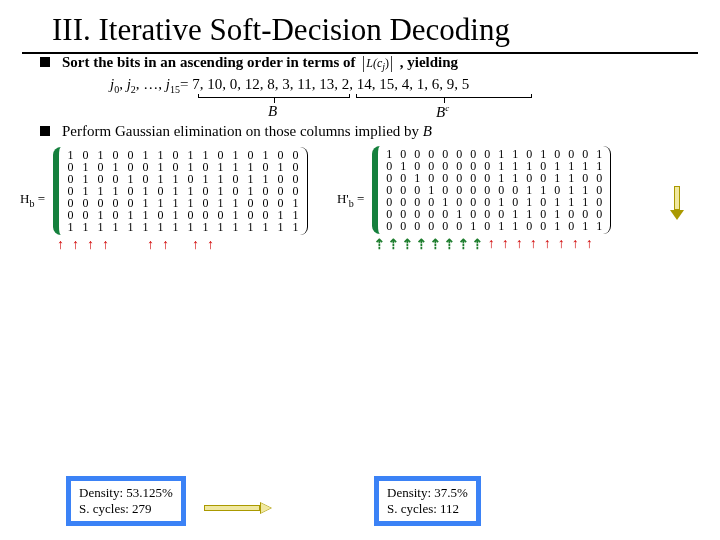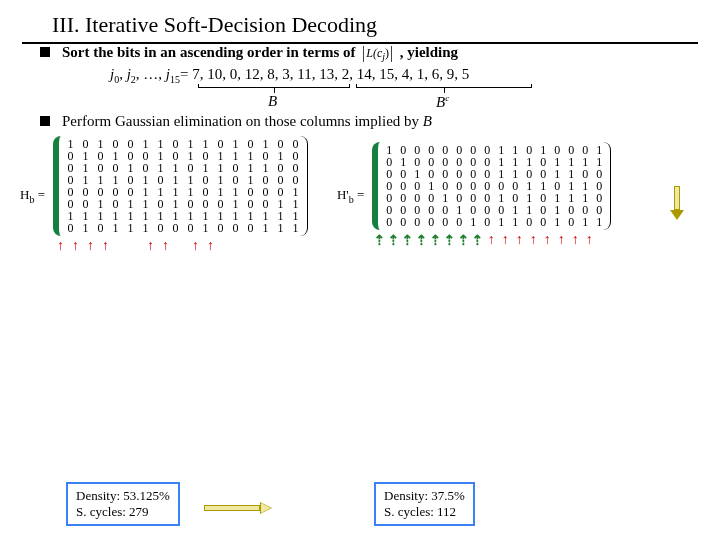--- a/index.html
+++ b/index.html
@@ -6,21 +6,21 @@
     margin: 0;
     padding: 0;
     width: 720px;
     height: 540px;
     font-family: "Times New Roman", serif;
     background: #fff;
     position: relative;
     overflow: hidden;
   }
   .title {
-    font-size: 22px;
+    font-size: 31px;
     padding: 12px 30px 4px 30px;
     border-bottom: 2px solid #000;
     margin: 0 22px;
   }
   .bullet-row {
     display: flex;
     align-items: baseline;
     margin: 0 40px 2px 40px;
     font-size: 15px;
   }
@@ -112,21 +112,21 @@
   .arrows-row span {
     display: inline-block;
     width: 15px;
     text-align: center;
     font-size: 14px;
   }
   .mat2 .arrows-row span { width: 14px; }
   .up-red { color: #d00000; font-weight: bold; }
   .up-dash { color: #1e7e2e; font-weight: bold; }
   .stat-box {
-    border: 2px solid #3b82f6;
+    border: 5px solid #3b82f6;
     position: absolute;
     padding: 4px 8px;
     font-size: 13px;
     background: #fff;
   }
   .big-arrow {
     position: absolute;
     width: 68px;
     height: 12px;
   }
@@ -237,21 +237,20 @@
   </div>
   <div class="mat-wrap">
     <div class="mat" id="matA">
         <div class="mat-row"><span>1</span><span>0</span><span>1</span><span>0</span><span>0</span><span>1</span><span>1</span><span>0</span><span>1</span><span>1</span><span>0</span><span>1</span><span>0</span><span>1</span><span>0</span><span>0</span></div>
         <div class="mat-row"><span>0</span><span>1</span><span>0</span><span>1</span><span>0</span><span>0</span><span>1</span><span>0</span><span>1</span><span>0</span><span>1</span><span>1</span><span>1</span><span>0</span><span>1</span><span>0</span></div>
         <div class="mat-row"><span>0</span><span>1</span><span>0</span><span>0</span><span>1</span><span>0</span><span>1</span><span>1</span><span>0</span><span>1</span><span>1</span><span>0</span><span>1</span><span>1</span><span>0</span><span>0</span></div>
         <div class="mat-row"><span>0</span><span>1</span><span>1</span><span>1</span><span>0</span><span>1</span><span>0</span><span>1</span><span>1</span><span>0</span><span>1</span><span>0</span><span>1</span><span>0</span><span>0</span><span>0</span></div>
         <div class="mat-row"><span>0</span><span>0</span><span>0</span><span>0</span><span>0</span><span>1</span><span>1</span><span>1</span><span>1</span><span>0</span><span>1</span><span>1</span><span>0</span><span>0</span><span>0</span><span>1</span></div>
         <div class="mat-row"><span>0</span><span>0</span><span>1</span><span>0</span><span>1</span><span>1</span><span>0</span><span>1</span><span>0</span><span>0</span><span>0</span><span>1</span><span>0</span><span>0</span><span>1</span><span>1</span></div>
         <div class="mat-row"><span>1</span><span>1</span><span>1</span><span>1</span><span>1</span><span>1</span><span>1</span><span>1</span><span>1</span><span>1</span><span>1</span><span>1</span><span>1</span><span>1</span><span>1</span><span>1</span></div>
-        <div class="mat-row"><span>0</span><span>1</span><span>0</span><span>1</span><span>1</span><span>1</span><span>0</span><span>0</span><span>0</span><span>1</span><span>0</span><span>0</span><span>0</span><span>1</span><span>1</span><span>1</span></div>
       </div>
     <div class="arrows-row" id="arrA">
         <span class="up-red">↑</span>
         <span class="up-red">↑</span>
         <span class="up-red">↑</span>
         <span class="up-red">↑</span>
         <span>&nbsp;</span>
         <span>&nbsp;</span>
         <span class="up-red">↑</span>
         <span class="up-red">↑</span>

